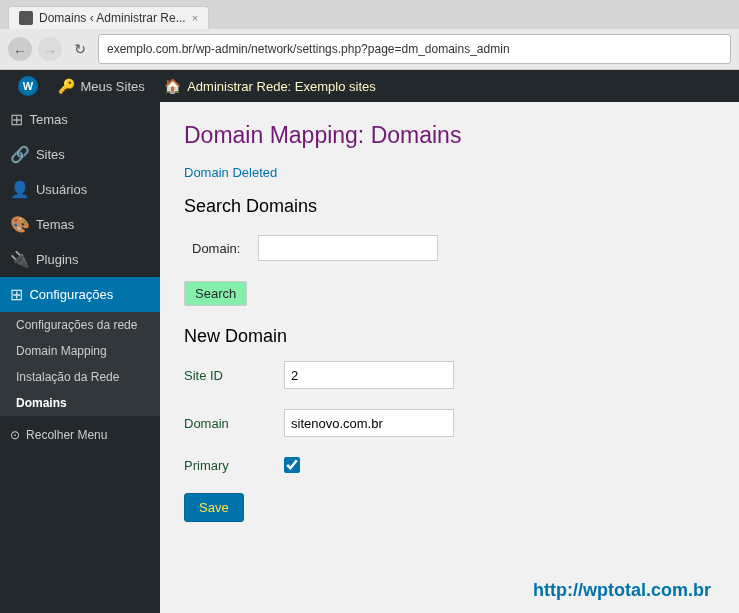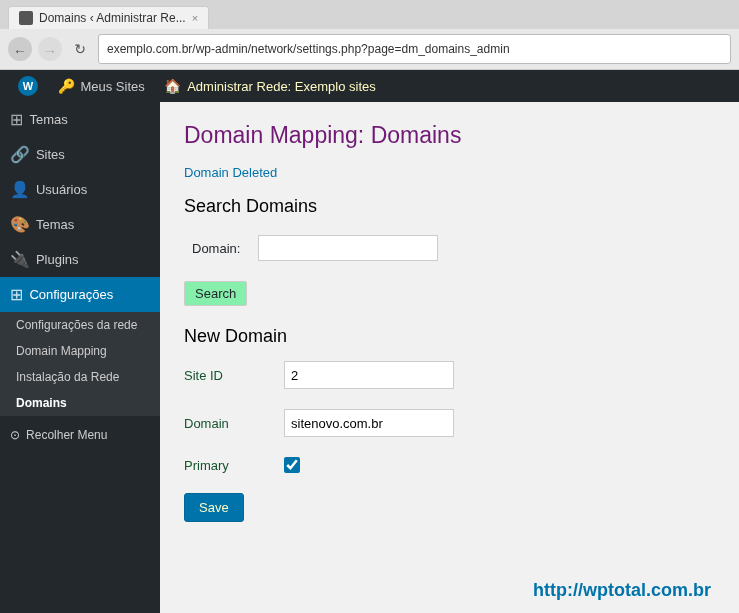--- a/index.html
+++ b/index.html
@@ -253,21 +253,21 @@
       background: white;
     }
     .new-domain-form input[type="checkbox"] {
       width: 16px;
       height: 16px;
       accent-color: #0073aa;
     }
 
     .button-primary {
       background: #0073aa;
-      color: #fef9c3;
+      color: #fde047;
       border: 1px solid #006799;
       padding: 6px 14px;
       font-size: 13px;
       cursor: pointer;
       border-radius: 3px;
     }
 
     .watermark {
       position: absolute;
       bottom: 20px;

